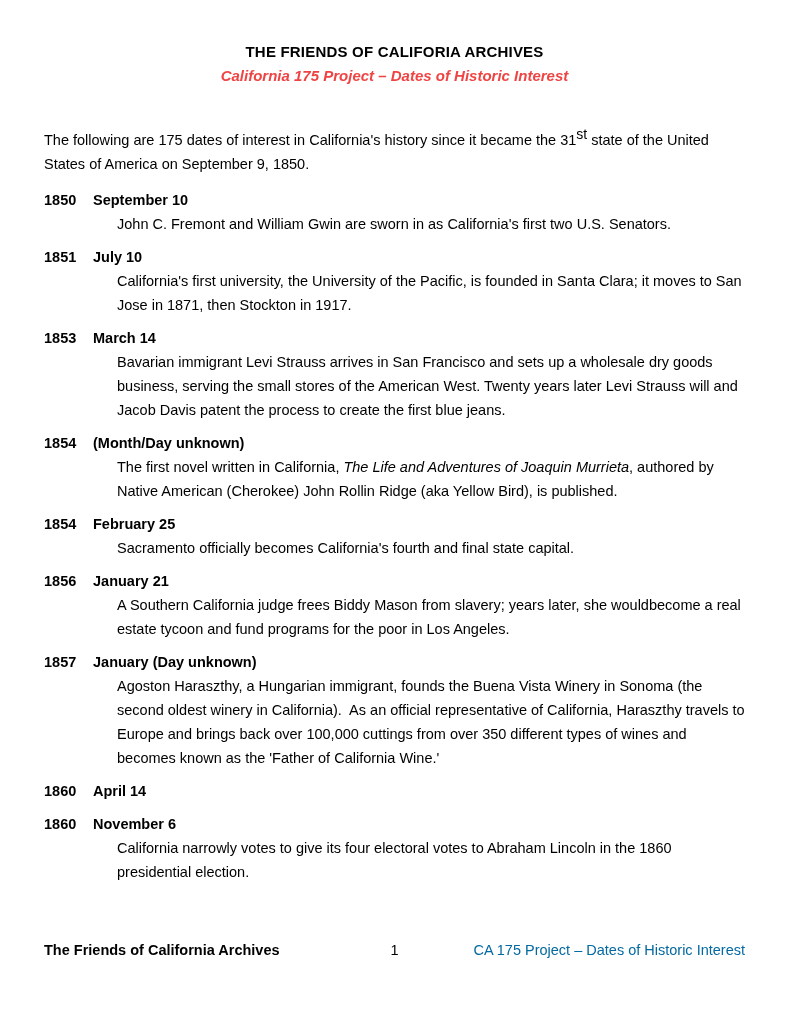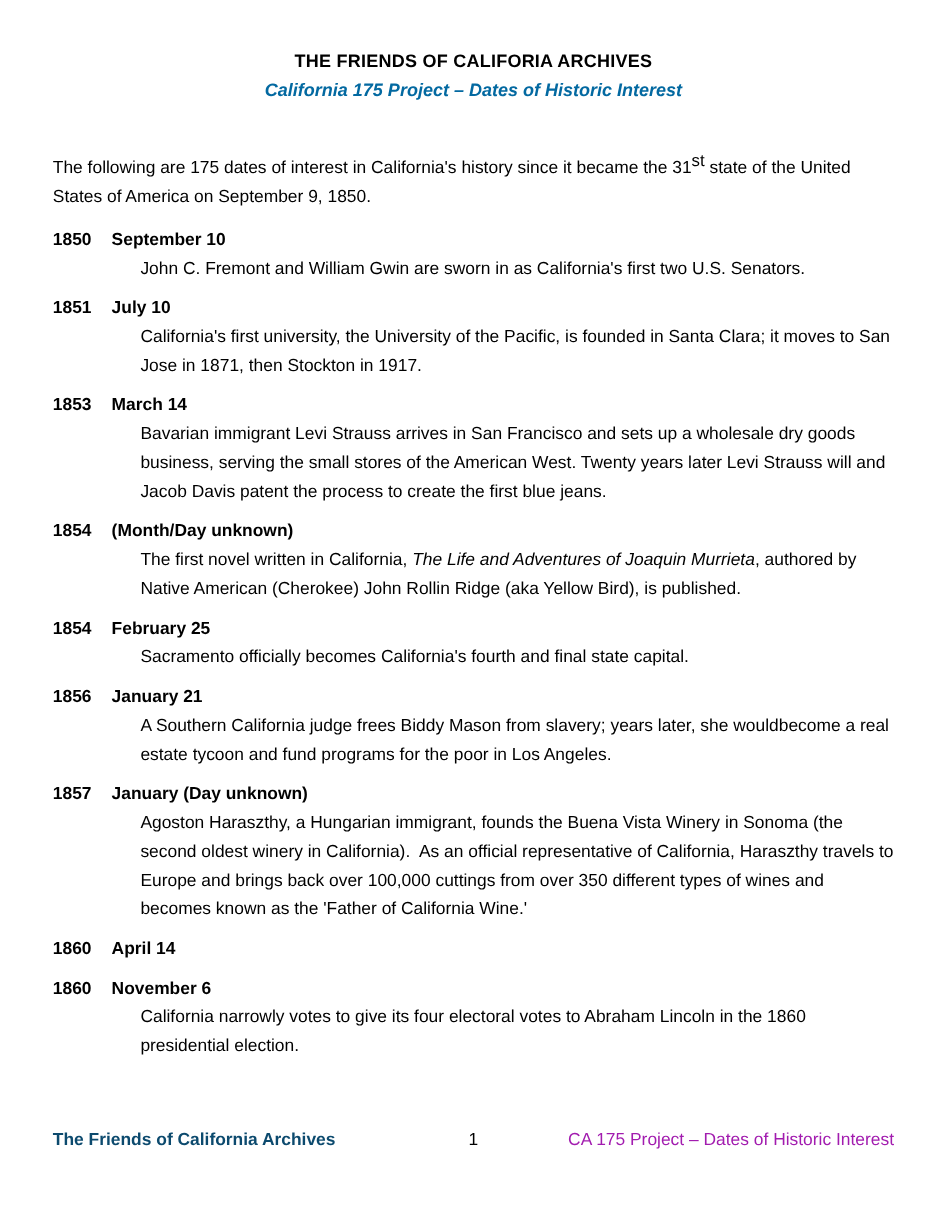--- a/index.html
+++ b/index.html
@@ -90,21 +90,21 @@
     justify-self: end;
   }
 </style>
 </head>
 <body>
 
 <div class="page">
 
   <header>
     <div class="doc-title">THE FRIENDS OF CALIFORIA ARCHIVES</div>
-    <div class="doc-subtitle accent" style="color: #0369a1;">California 175 Project – Dates of Historic Interest</div>
+    <div class="doc-subtitle accent" style="color: #ef4444;">California 175 Project – Dates of Historic Interest</div>
   </header>
 
   <p class="intro"><span>The following are 175 dates of interest in California's history since it became the 31</span><sup>st</sup><span> state of the United States of America on September 9, 1850.</span></p>
 
   <section class="entries">
 
     <article class="entry">
       <div class="entry-heading">
         <span class="year">1850</span>
         <span class="date">September 10</span>
@@ -171,18 +171,18 @@
       <div class="entry-heading">
         <span class="year">1860</span>
         <span class="date">November 6</span>
       </div>
       <p class="entry-body">California narrowly votes to give its four electoral votes to Abraham Lincoln in the 1860 presidential election.</p>
     </article>
 
   </section>
 
   <footer class="footer">
-    <div class="footer-left accent" style="color: #0c4a6e;">The Friends of California Archives</div>
+    <div class="footer-left accent" style="color: #000000;">The Friends of California Archives</div>
     <div class="footer-center">1</div>
-    <div class="footer-right accent" style="color: #a21caf;">CA 175 Project – Dates of Historic Interest</div>
+    <div class="footer-right accent" style="color: #0369a1;">CA 175 Project – Dates of Historic Interest</div>
   </footer>
 
 </div>
 
 </body></html>

